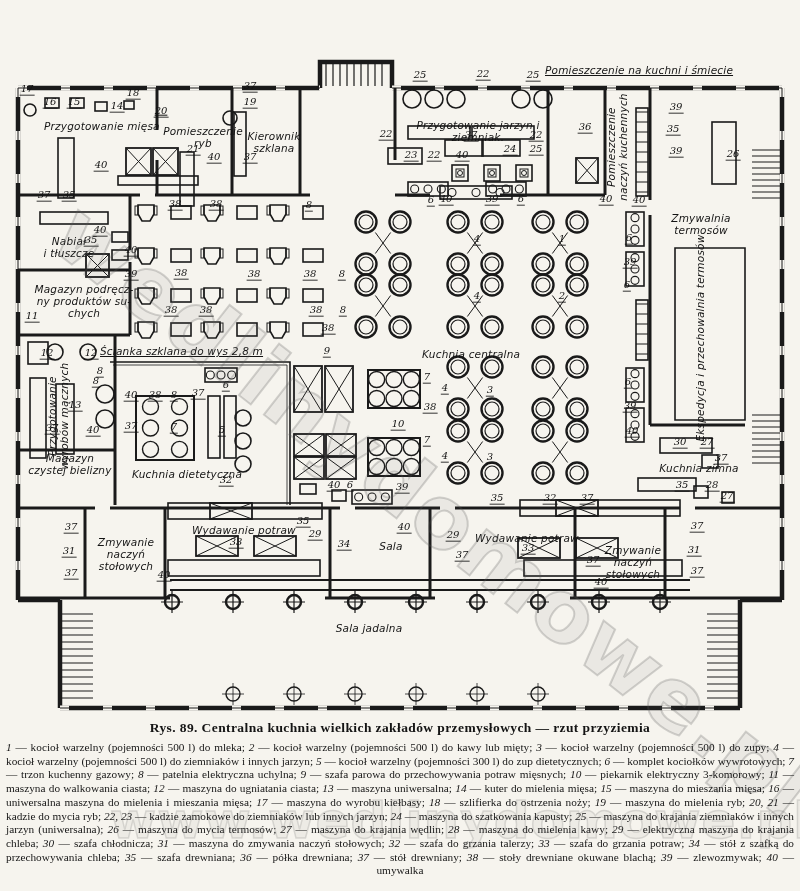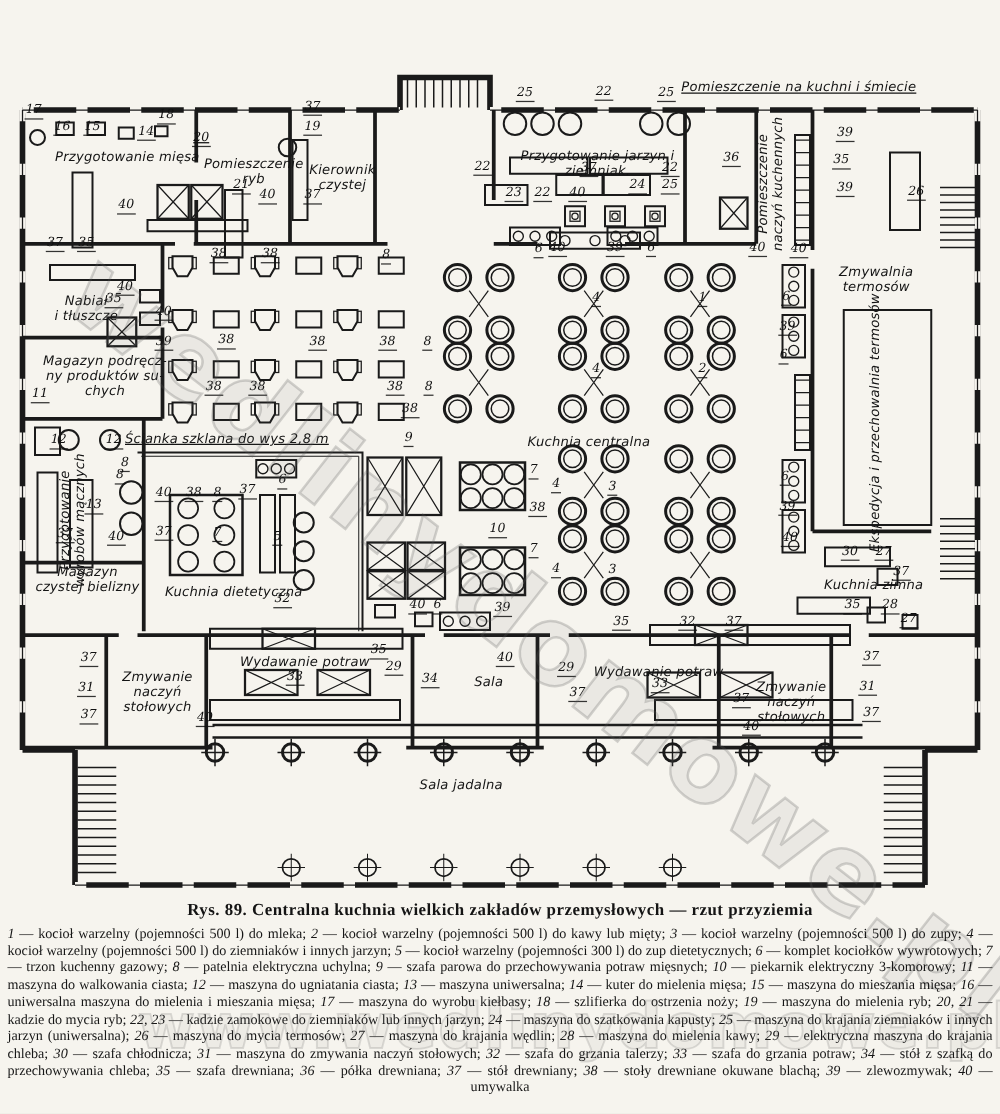--- a/index.html
+++ b/index.html
@@ -404,21 +404,21 @@
         <circle cx="477" cy="694" r="7" fill="none" stroke="#1a1a1a" stroke-width="1.4"></circle>
         <path d="M466 694 H488 M477 683 V705" fill="none" stroke="#1a1a1a" stroke-width="0.8"></path>
         <circle cx="538" cy="694" r="7" fill="none" stroke="#1a1a1a" stroke-width="1.4"></circle>
         <path d="M527 694 H549 M538 683 V705" fill="none" stroke="#1a1a1a" stroke-width="0.8"></path>
       </svg>
 
     <div class="lbl" style="left:44px;top:120px;width:132px">Przygotowanie mięsa</div>
     <div class="lbl c" style="left:160px;top:125px;width:86px">Pomieszczenie
 ryb</div>
     <div class="lbl c" style="left:238px;top:130px;width:72px">Kierownik
-czystej</div>
+szklana</div>
     <div class="lbl u" style="left:545px;top:64px;width:232px">Pomieszczenie na kuchni i śmiecie</div>
     <div class="lbl c" style="left:402px;top:119px;width:152px">Przygotowanie jarzyn i ziemniak.</div>
     <div class="lbl v" style="left:560px;top:135px;width:114px">Pomieszczenie
 naczyń kuchennych</div>
     <div class="lbl c" style="left:658px;top:212px;width:86px">Zmywalnia
 termosów</div>
     <div class="lbl c" style="left:36px;top:235px;width:66px">Nabiał
 i tłuszcze</div>
     <div class="lbl c" style="left:26px;top:283px;width:116px">Magazyn podręcz-
 ny produktów su-

